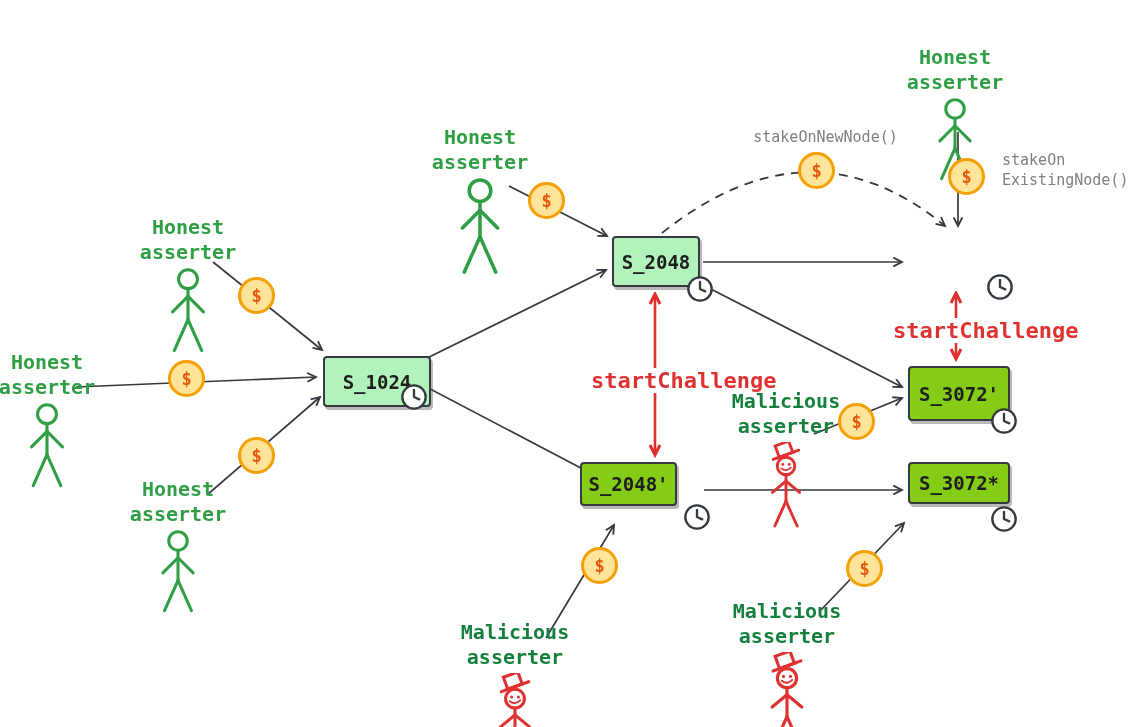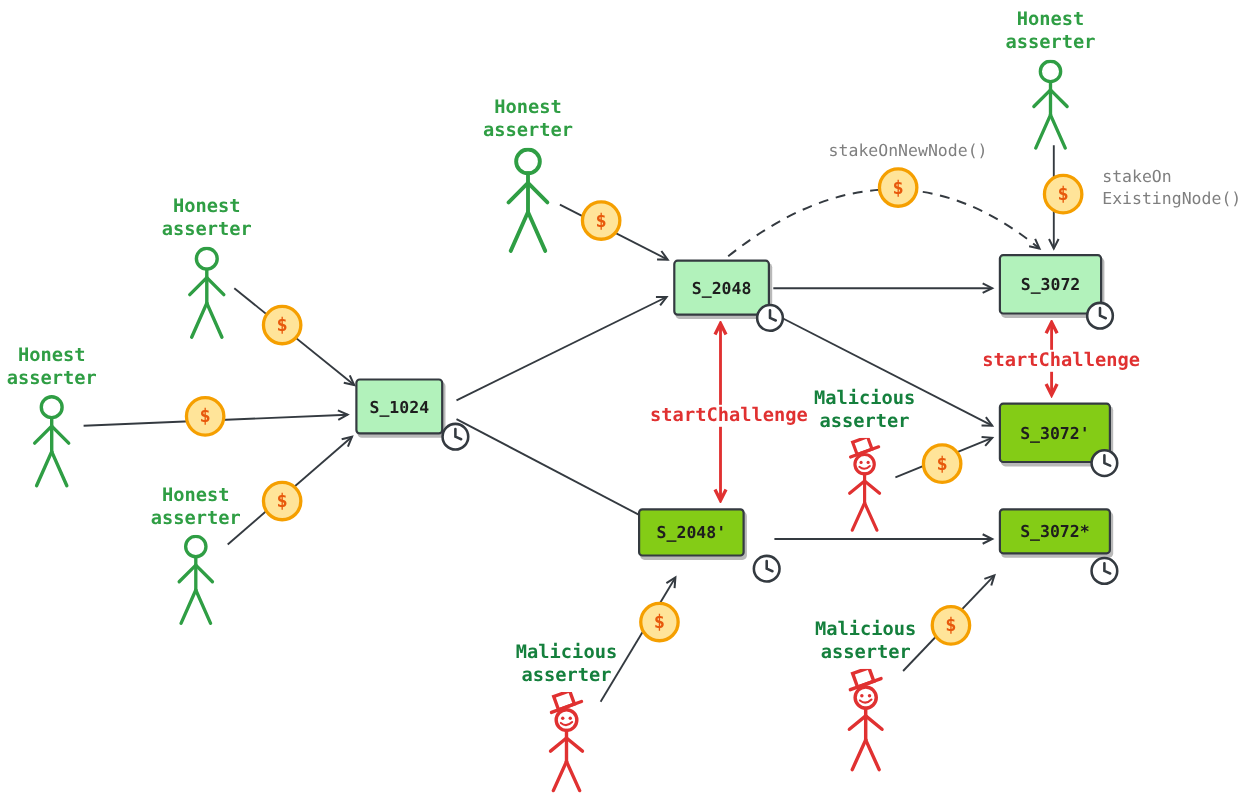--- a/index.html
+++ b/index.html
@@ -7,43 +7,43 @@
   body { font-family:"DejaVu Sans Mono", monospace; }
   .canvas { position:relative; width:1137px; height:727px; background:#ffffff; overflow:hidden; }
 
   .edges { position:absolute; left:0; top:0; z-index:1; }
   .edge { stroke:#343a40; stroke-width:1.7; fill:none; }
   .edge.dashed { stroke-dasharray:9 7; stroke-width:1.8; }
   .edge.red { stroke:#e03131; stroke-width:2.6; }
 
   .node { position:absolute; z-index:2; border:2px solid #343a40; border-radius:4px;
           display:flex; align-items:center; justify-content:center;
-          font-size:15px; font-weight:bold; color:#1e1e1e;
+          font-size:19px; font-weight:bold; color:#1e1e1e;
           box-shadow:2px 3px 0 rgba(70,70,70,.38); }
   .node.green { background:#b2f2bb; }
   .node.pink  { background:#84cc16; }
 
   .clock { position:absolute; z-index:3; width:28px; height:28px; }
 
   .coin { position:absolute; z-index:4; width:37px; height:37px; border-radius:50%;
           background:#ffe499; border:3px solid #f59f00;
           display:flex; align-items:center; justify-content:center;
           font-size:17px; font-weight:bold; color:#e8590c; }
 
   .actor { position:absolute; z-index:2; display:flex; flex-direction:column; align-items:center; }
-  .actor-label { font-size:17px; font-weight:bold; text-align:center; white-space:pre-line; line-height:1.25; }
+  .actor-label { font-size:20px; font-weight:bold; text-align:center; white-space:pre-line; line-height:1.25;margin-top:37px; }
   .actor.honest .actor-label { color:#2f9e44; }
   .actor.malicious .actor-label { color:#15803d; }
   .actor.honest .figure { color:#2f9e44; }
   .actor.malicious .figure { color:#e03131; }
   .figure { margin-top:3px; display:block; }
 
   .annotation { position:absolute; z-index:5; white-space:pre-line; }
   .ann-gray { color:#7f7f7f; font-size:15px; line-height:1.3; }
-  .ann-red  { color:#e03131; font-size:17px; font-weight:bold; background:#ffffff; padding:0 3px; text-align:center; }
+  .ann-red  { color:#e03131; font-size:22px; font-weight:bold; background:#ffffff; padding:0 3px; text-align:center; }
 </style>
 </head>
 <body>
 
 <svg width="0" height="0" style="position:absolute" aria-hidden="true">
   <defs>
     <symbol id="fig-honest" viewBox="0 0 60 100">
       <g fill="none" stroke="currentColor" stroke-width="3.6" stroke-linecap="round">
         <circle cx="30" cy="13" r="11"></circle>
         <path d="M30,24 L30,60"></path>
@@ -97,31 +97,28 @@
     <path class="edge" d="M704,490 L902,490" marker-end="url(#ah)"></path>
     <path class="edge dashed" d="M662,233 Q810,115 945,226" marker-end="url(#ah)"></path>
     <path class="edge" d="M958,132 L958,226" marker-end="url(#ah)"></path>
     <path class="edge" d="M814,434 L902,398" marker-end="url(#ah)"></path>
     <path class="edge" d="M546,638 L614,525" marker-end="url(#ah)"></path>
     <path class="edge" d="M821,610 L904,523" marker-end="url(#ah)"></path>
     <path class="edge red" d="M655,294 L655,455" marker-start="url(#ahr)" marker-end="url(#ahr)"></path>
     <path class="edge red" d="M956,293 L956,359" marker-start="url(#ahr)" marker-end="url(#ahr)"></path>
   </svg>
 
-  <div class="node green" style="left:323px; top:344px; width:80px; height:51px">
+  <div class="node green" style="left:323px; top:356px; width:108px; height:51px">
     <span>S_1024</span>
   </div>
   <div class="node green" style="left:612px; top:236px; width:88px; height:51px">
     <span>S_2048</span>
   </div>
   <div class="node pink" style="left:580px; top:462px; width:97px; height:44px">
     <span>S_2048'</span>
-  </div>
-  <div class="node green" style="left:908px; top:231px; width:94px; height:55px">
-    <span>S_3072</span>
   </div>
   <div class="node pink" style="left:908px; top:366px; width:102px; height:55px">
     <span>S_3072'</span>
   </div>
   <div class="node pink" style="left:908px; top:462px; width:102px; height:42px">
     <span>S_3072*</span>
   </div>
 
   <svg class="clock" style="left:400px; top:383px" viewBox="0 0 24 24">
     <circle cx="12" cy="12" r="10" fill="#ffffff" stroke="#343a40" stroke-width="2"></circle>

